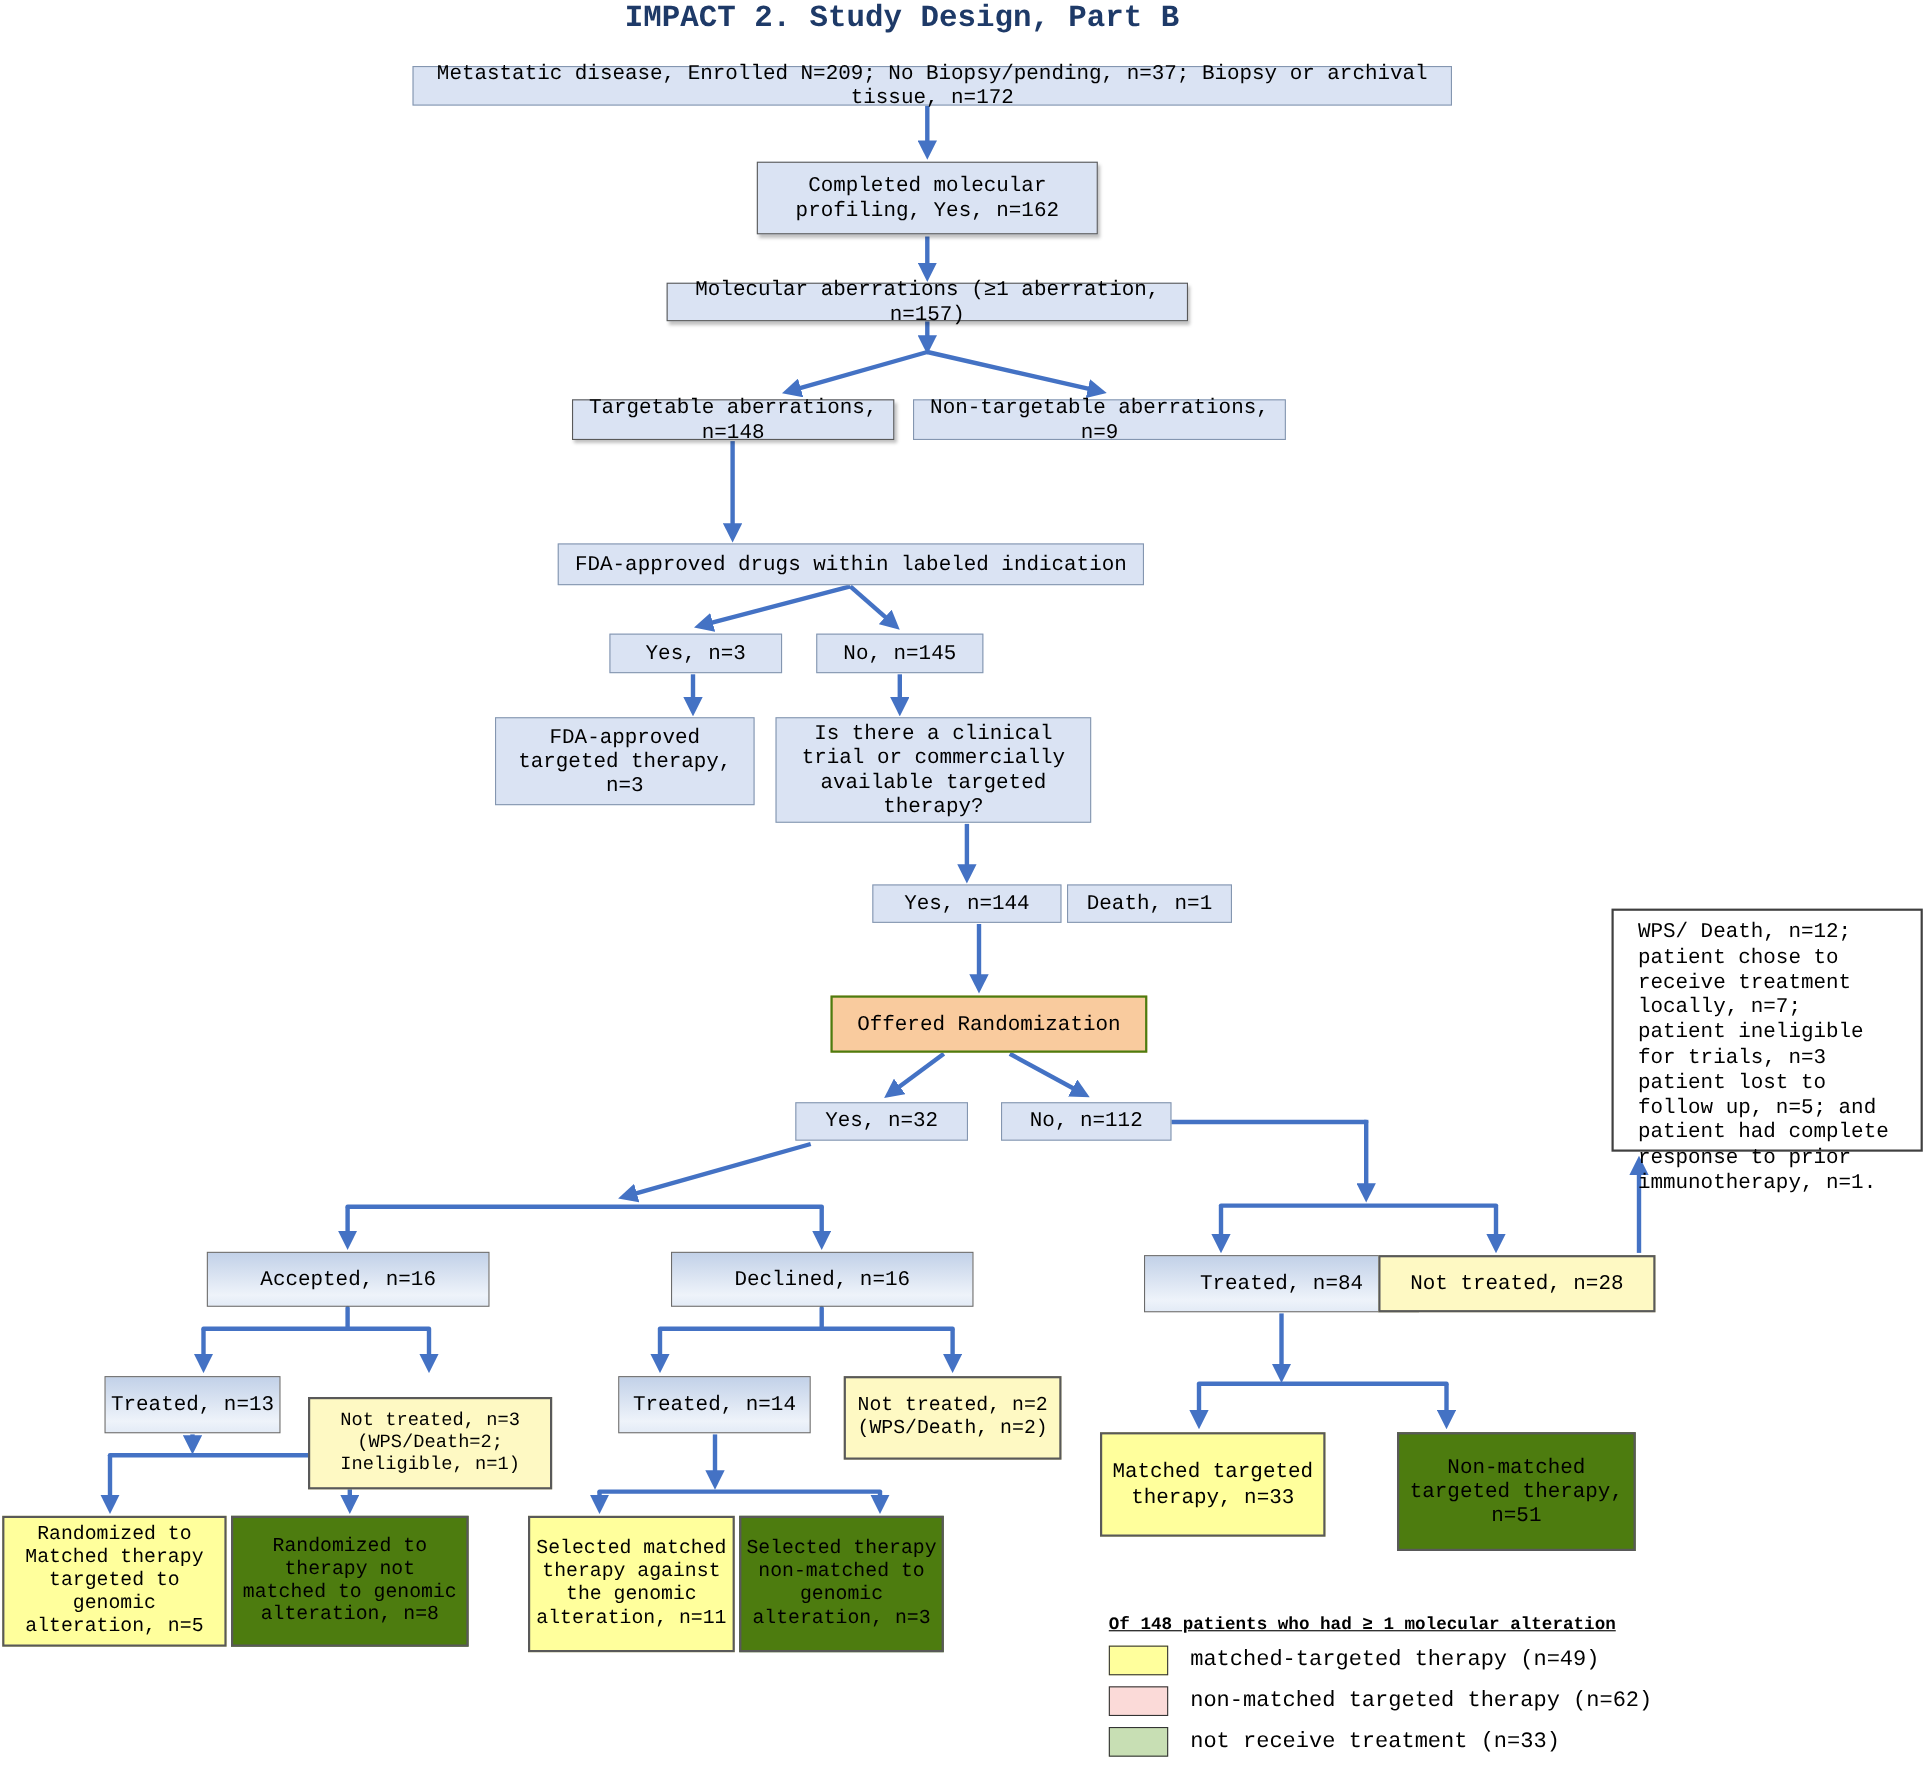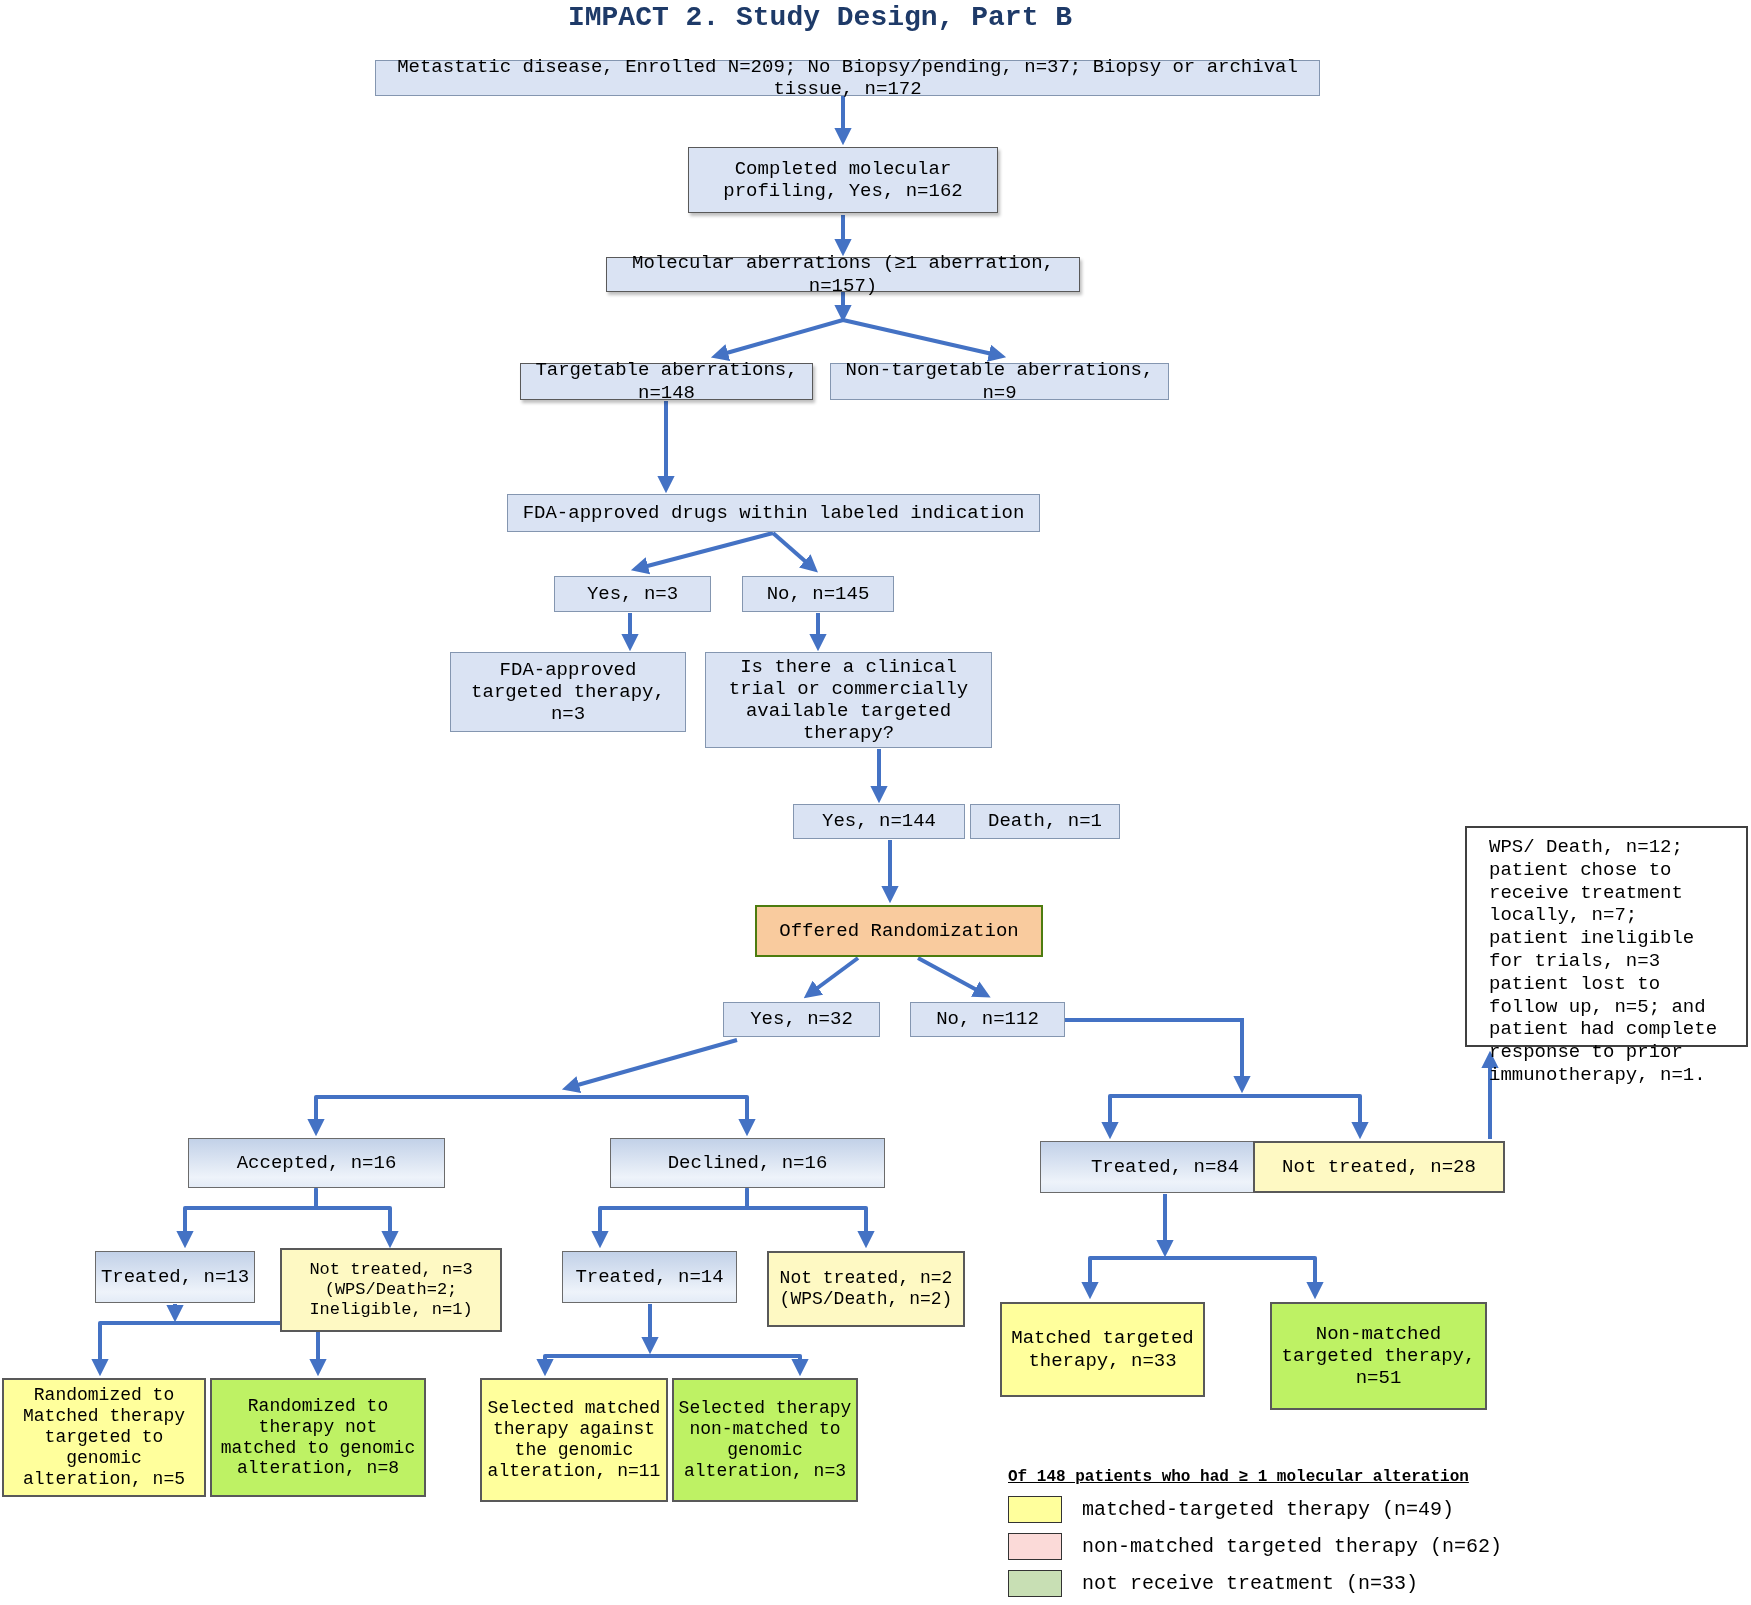--- a/index.html
+++ b/index.html
@@ -10,27 +10,27 @@
   #connectors{position:absolute;left:0;top:0;z-index:1;}
   .box{
     position:absolute;z-index:2;display:flex;align-items:center;justify-content:center;
     text-align:center;font-size:19px;line-height:1.16;box-sizing:border-box;
     background:#dae3f3;border:1.5px solid #8496b0;padding:2px 4px;
   }
   .b-dark{border:1.5px solid #595959;box-shadow:2px 3px 3px rgba(0,0,0,0.25);}
   .b-grad{background:linear-gradient(180deg,#c2d1e8 0%,#eef3fa 80%,#e3ebf6 100%);border:1.5px solid #6b6b6b;}
   .b-orange{background:#f9cb9e;border:2px solid #4d7c0f;text-align:center;}
   .b-yellow{background:#ffff9c;border:2px solid #595959;}
-  .b-pink{background:#bef264;border:2px solid #595959;}
+  .b-pink{background:#4d7c0f;border:2px solid #595959;}
   .b-green{background:#fef9c3;border:2px solid #595959;}
   .b-note{
     background:#ffffff;border:2px solid #404040;align-items:flex-start;justify-content:flex-start;
     text-align:left;padding:8px 22px;font-size:19px;line-height:1.2;
   }
-  .fs17{font-size:17px;}
+  .fs17{font-size:17px;margin-top:22px;}
   .fs18{font-size:18px;}
   #title{
     position:absolute;left:0;top:2px;width:1640px;text-align:center;z-index:2;
     font-size:28px;font-weight:bold;color:#1e3a68;
   }
   #legend{position:absolute;left:1008px;top:1468px;z-index:2;}
   .legend-heading{font-size:16px;font-weight:bold;text-decoration:underline;white-space:nowrap;}
   .legend-row{display:flex;align-items:center;margin-top:10px;height:27px;}
   .legend-row .swatch{width:54px;height:27px;border:1.5px solid #333;box-sizing:border-box;flex:0 0 auto;}
   .legend-row .lab{margin-left:20px;font-size:20px;white-space:nowrap;}

